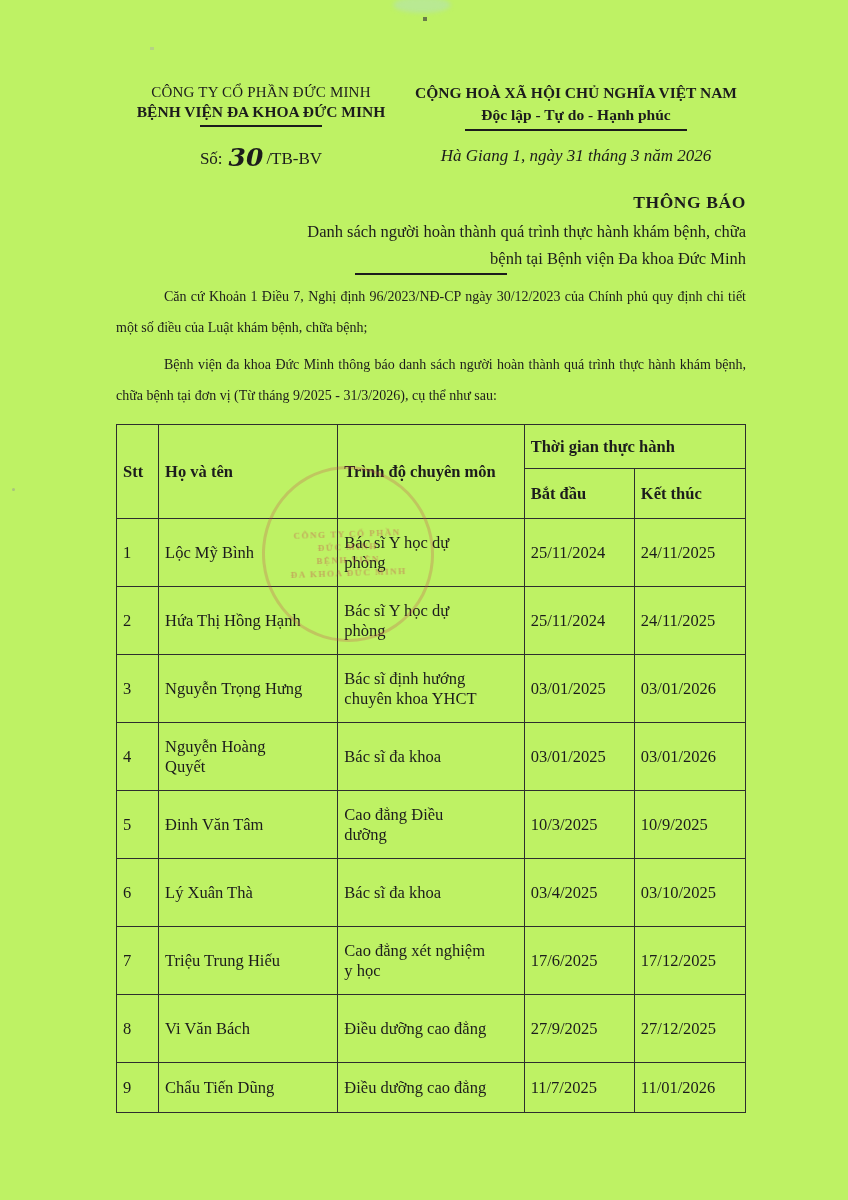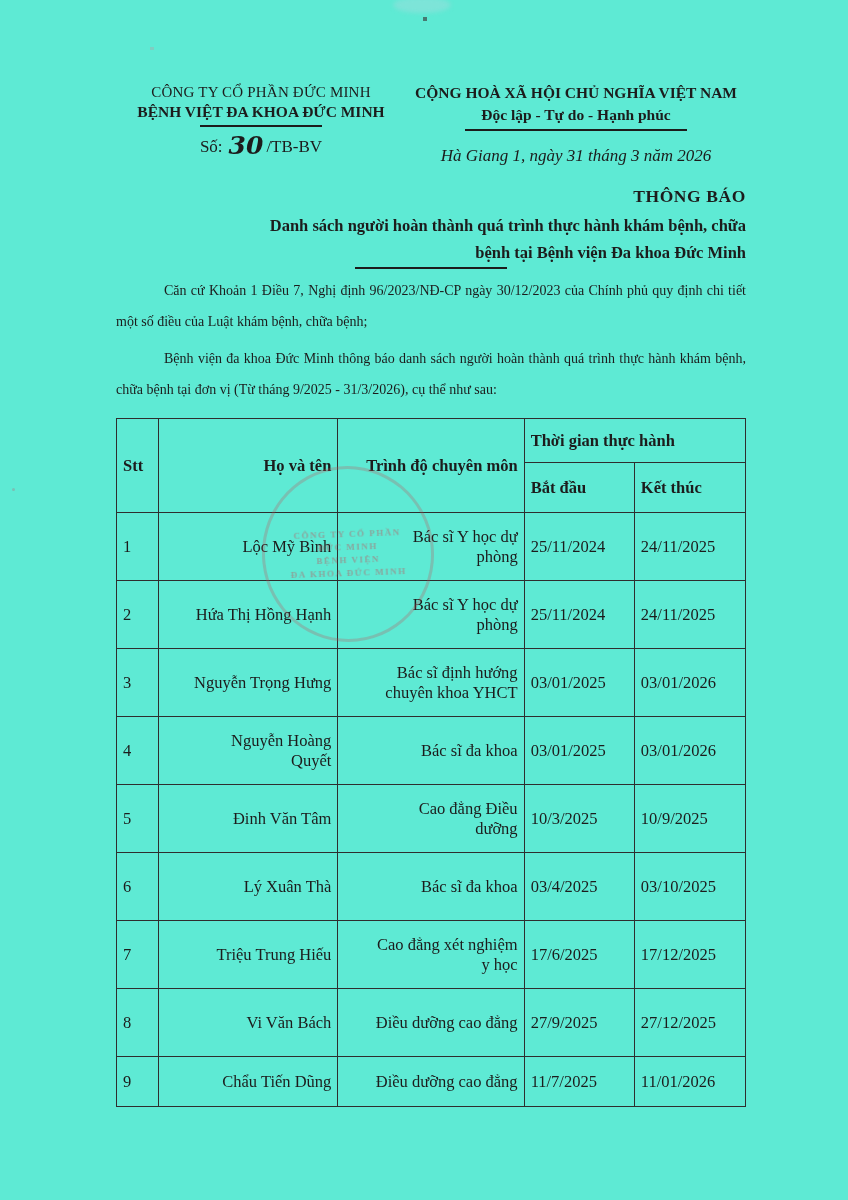--- a/index.html
+++ b/index.html
@@ -1,58 +1,58 @@
 <!DOCTYPE html>
 <html><head>
 <meta charset="utf-8">
 <style>
   html,body { margin:0; padding:0; background:#ffffff; }
   .page {
     position:relative; width:848px; height:1200px; overflow:hidden;
-    background:#5eead4; color:#1c1c1c;
+    background:#bef264; color:#1c1c1c;
     font-family:"Liberation Serif","DejaVu Serif",serif;
   }
   .content { position:absolute; left:116px; top:84px; width:630px; }
 
   
   .header-row { display:flex; }
   .header-left { width:290px; text-align:center; }
   .header-right { flex:1; text-align:center; }
   .org1 { font-size:15px; letter-spacing:0.2px; white-space:nowrap; }
   .org2 { font-size:15.5px; font-weight:bold; margin-top:2px; white-space:nowrap; }
   .rule { background:#1c1c1c; height:2px; }
   .rule-left  { width:122px; margin:4px auto 0; }
   .rule-right { width:222px; margin:5px auto 0; }
   .nat1 { font-size:15.5px; font-weight:bold; white-space:nowrap; }
   .nat2 { font-size:15.5px; font-weight:bold; margin-top:4px; }
-  .doc-number { margin-top:4px; font-size:17px; }
+  .doc-number { margin-top:16px; font-size:17px; }
   .handwritten {
     font-family:"DejaVu Serif",serif; font-style:italic; font-weight:bold;
     font-size:25px; margin:0 3px 0 6px; vertical-align:-2px;
   }
   .date-line { margin-top:15px; font-size:17px; font-style:italic; }
 
   
   .title-block { text-align:right; margin-top:20px; }
   .doc-title { font-size:17.5px; font-weight:bold; letter-spacing:0.6px; }
-  .doc-subtitle { font-size:16.5px; font-weight:bold; line-height:27px; margin-top:5px; white-space:pre-line; }
+  .doc-subtitle { font-size:16.5px; font-weight:normal; line-height:27px; margin-top:5px; white-space:pre-line; }
   .rule-title { width:152px; margin:1px auto 0; }
 
   
   .para { margin:6px 0 0; font-size:14px; line-height:31px; text-align:justify; text-indent:48px; }
 
   
   table.roster { border-collapse:collapse; table-layout:fixed; width:630px; margin-top:13px; }
   .roster th, .roster td {
     border:1.6px solid #2e2e2e; font-size:16.5px; padding:2px 6px;
     vertical-align:middle; overflow:hidden;
   }
   .roster th { font-weight:bold; }
   .c-stt{width:42px}.c-name{width:179px}.c-degree{width:186px}.c-start{width:110px}.c-end{width:111px}
-  .cell-left { text-align:right; padding-left:11px; }
+  .cell-left { text-align:left; padding-left:11px; }
   .cell-center { text-align:left; }
   .pre { white-space:pre-line; }
   tr.h-top  { height:44px; }
   tr.h-bot  { height:50px; }
   tbody tr  { height:68px; }
   tbody tr.short { height:50px; }
 
   
   .stamp {
     position:absolute; left:262px; top:466px; width:166px; height:170px;
@@ -80,21 +80,21 @@
   <div class="artifact smudge"></div>
   <div class="artifact dot1"></div>
   <div class="artifact dot2"></div>
   <div class="artifact dot3"></div>
 
   <div class="content">
 
     <div class="header-row">
       <div class="header-left">
         <div class="org1">CÔNG TY CỔ PHẦN ĐỨC MINH</div>
-        <div class="org2">BỆNH VIỆT ĐA KHOA ĐỨC MINH</div>
+        <div class="org2">BỆNH VIỆN ĐA KHOA ĐỨC MINH</div>
         <div class="rule rule-left"></div>
         <div class="doc-number">
           <span>Số:</span><span class="handwritten">30</span><span>/TB-BV</span>
         </div>
       </div>
       <div class="header-right">
         <div class="nat1">CỘNG HOÀ XÃ HỘI CHỦ NGHĨA VIỆT NAM</div>
         <div class="nat2">Độc lập - Tự do - Hạnh phúc</div>
         <div class="rule rule-right"></div>
         <div class="date-line">Hà Giang 1, ngày 31 tháng 3 năm 2026</div>

